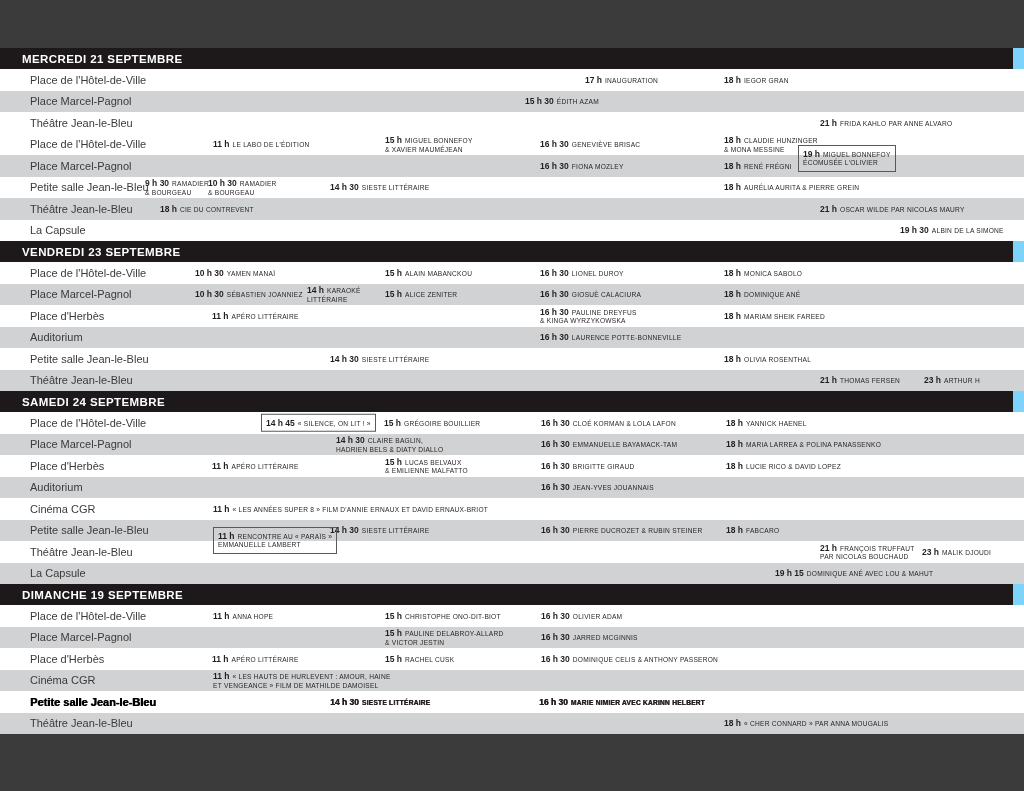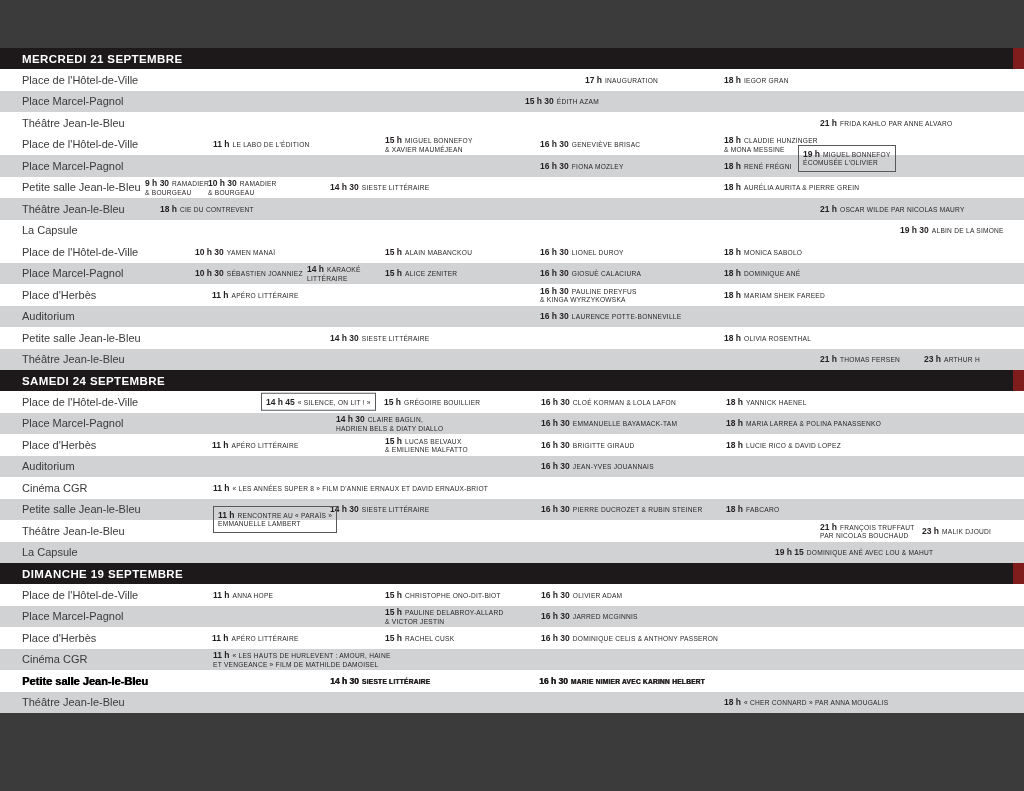--- a/index.html
+++ b/index.html
@@ -1,23 +1,23 @@
 <!DOCTYPE html>
 <html><head>
 <meta charset="utf-8">
 <style>
   html,body{margin:0;padding:0;background:#3b3b3b;}
   .canvas{position:relative;width:1024px;height:791px;background:#3b3b3b;
     font-family:"Liberation Sans",sans-serif;overflow:hidden;}
-  .panel{position:absolute;left:0;top:48px;width:1024px;background:#7f1d1d;}
+  .panel{position:absolute;left:0;top:48px;width:1024px;background:#7dd3fc;}
   .daybar{height:21px;width:1013px;background:#1d191b;color:#fff;display:flex;align-items:center;}
   .daylabel{font-weight:bold;font-size:11.5px;letter-spacing:.4px;margin-left:22px;}
   .row{position:relative;height:21.5px;background:#ffffff;}
   .row.gray{background:#d1d2d4;}
-  .venue{position:absolute;left:22px;top:50%;transform:translateY(-50%);
+  .venue{position:absolute;left:30px;top:50%;transform:translateY(-50%);
     font-size:11px;color:#3a3a3c;white-space:nowrap;}
   .event{position:absolute;top:50%;transform:translateY(-50%);white-space:nowrap;
     line-height:8.5px;color:#231f20;}
   .event.dy{top:auto;transform:none;z-index:5;}
   .t{font-size:8.5px;font-weight:bold;}
   .n{font-size:6.6px;letter-spacing:.25px;margin-left:3px;}
   .n2{display:block;margin-left:0;}
   .event.boxed{border:1px solid #58595b;padding:2px 4px 3px 4px;}
   .boldrow .venue{font-weight:800;color:#000;text-shadow:.6px 0 0 #000;}
   .bolde .t,.bolde .n{font-weight:800;text-shadow:.5px 0 0 #231f20;}
@@ -64,20 +64,23 @@
         <span class="event" style="left: 724px;"><b class="t">18 h</b><span class="n">AURÉLIA AURITA &amp; PIERRE GREIN</span></span>
       </div>
       <div class="row gray">
         <span class="venue">Théâtre Jean-le-Bleu</span>
         <span class="event" style="left: 160px;"><b class="t">18 h</b><span class="n">CIE DU CONTREVENT</span></span>
         <span class="event" style="left: 820px;"><b class="t">21 h</b><span class="n">OSCAR WILDE PAR NICOLAS MAURY</span></span>
       </div>
       <div class="row white">
         <span class="venue">La Capsule</span>
         <span class="event" style="left: 900px;"><b class="t">19 h 30</b><span class="n">ALBIN DE LA SIMONE</span></span>
+      </div>
+      <div class="daybar">
+        <span class="daylabel">VENDREDI 23 SEPTEMBRE</span>
       </div>
       <div class="row white">
         <span class="venue">Place de l'Hôtel-de-Ville</span>
         <span class="event" style="left: 195px;"><b class="t">10 h 30</b><span class="n">YAMEN MANAÏ</span></span>
         <span class="event" style="left: 385px;"><b class="t">15 h</b><span class="n">ALAIN MABANCKOU</span></span>
         <span class="event" style="left: 540px;"><b class="t">16 h 30</b><span class="n">LIONEL DUROY</span></span>
         <span class="event" style="left: 724px;"><b class="t">18 h</b><span class="n">MONICA SABOLO</span></span>
       </div>
       <div class="row gray">
         <span class="venue">Place Marcel-Pagnol</span>

